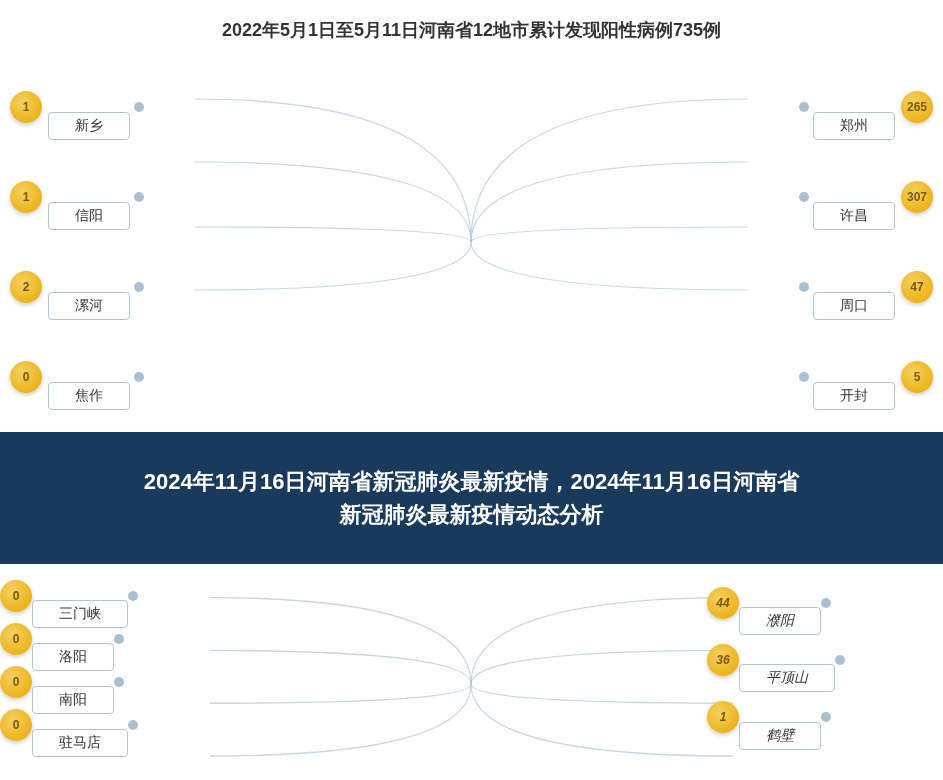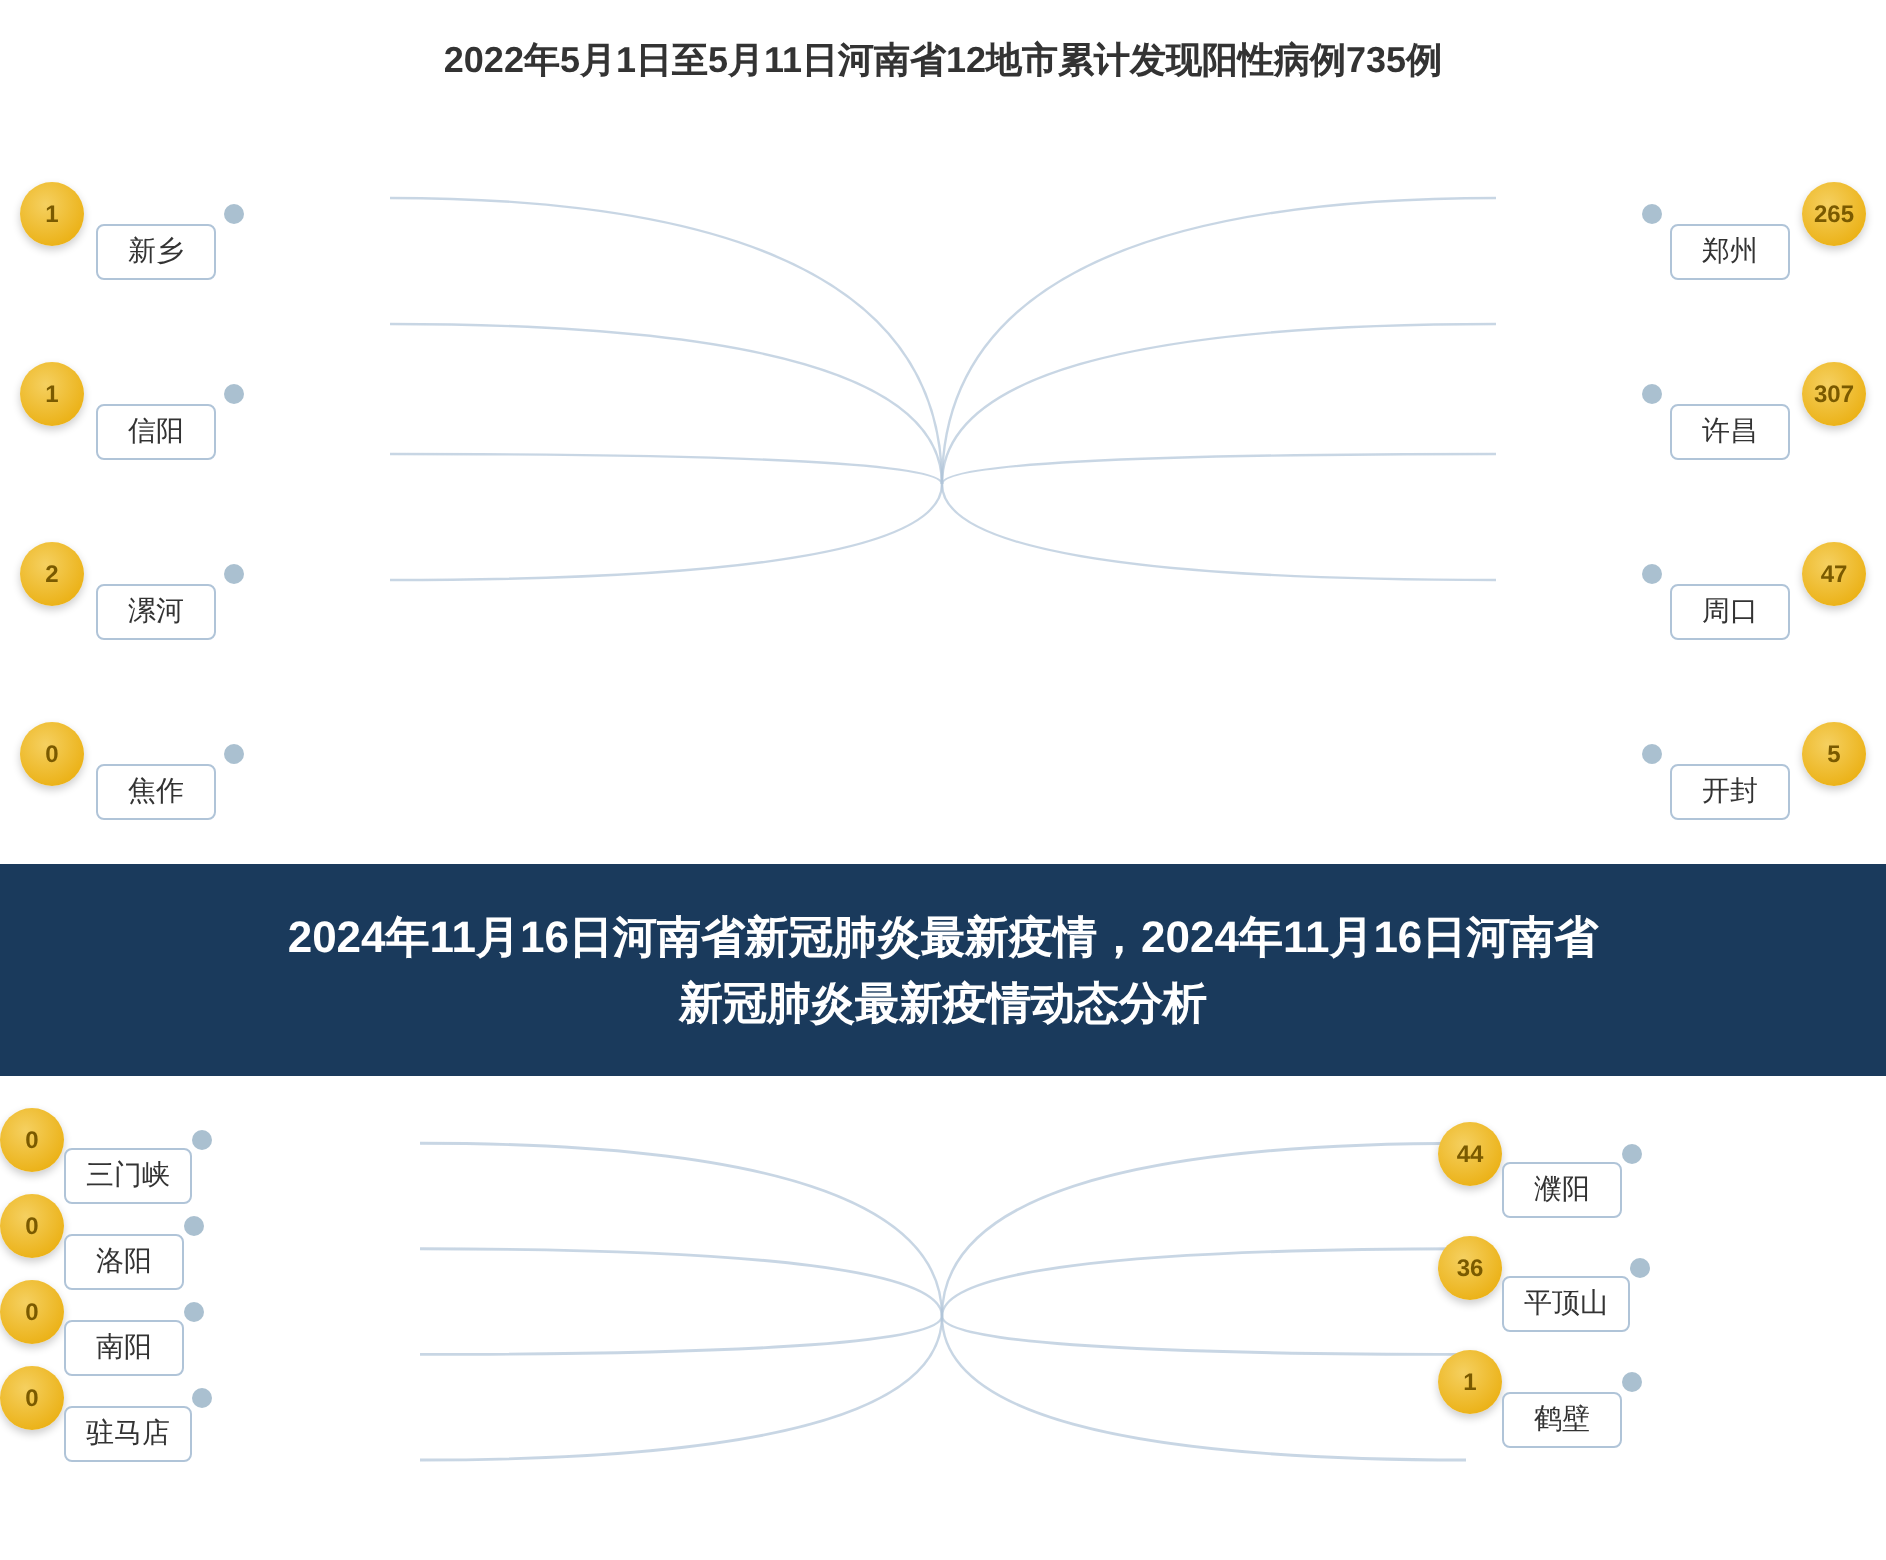--- a/index.html
+++ b/index.html
@@ -76,21 +76,21 @@
       font-weight: bold;
       color: #7a5a00;
       flex-shrink: 0;
       box-shadow: 0 2px 4px rgba(0,0,0,0.2);
     }
 
     .city-box {
       background: #fff;
       border: 1.5px solid #b0c4d8;
       border-radius: 4px;
-      padding: 4px 10px;
+      padding: 4px 26px;
       font-size: 14px;
       color: #333;
       min-width: 60px;
       text-align: center;
       margin-top: 37px;
     }
 
     .left-nodes .city-box { margin-left: 6px; }
     .right-nodes .city-box { margin-right: 6px; }
 
@@ -102,21 +102,21 @@
       flex-shrink: 0;
     }
 
     .left-nodes .connector-dot { margin-left: 4px; }
     .right-nodes .connector-dot { margin-right: 4px; }
 
     .overlay-banner {
       background: #1a3a5c;
       color: #fff;
       text-align: center;
-      padding: 20px 20px;
+      padding: 33px 20px;
       font-size: 22px;
       font-weight: bold;
       line-height: 1.5;
       position: relative;
       z-index: 10;
     }
 
     .bottom-area {
       position: relative;
       width: 943px;
@@ -132,21 +132,21 @@
     .bottom-left-nodes, .bottom-right-nodes {
       position: absolute;
       top: 0;
       display: flex;
       flex-direction: column;
       justify-content: space-around;
       height: 80%;
       padding: 10px 0;
     }
     .bottom-left-nodes { left: 0; width: 220px; }
-    .bottom-right-nodes { right: 4px; width: 220px; }
+    .bottom-right-nodes { right: 16px; width: 220px; font-style: italic; }
 
     .brand-area {
       text-align: center;
       padding: 4px 0 2px 0;
     }
   </style>
 </head>
 <body>
 
 <div class="main-title">2022年5月1日至5月11日河南省12地市累计发现阳性病例735例</div>

